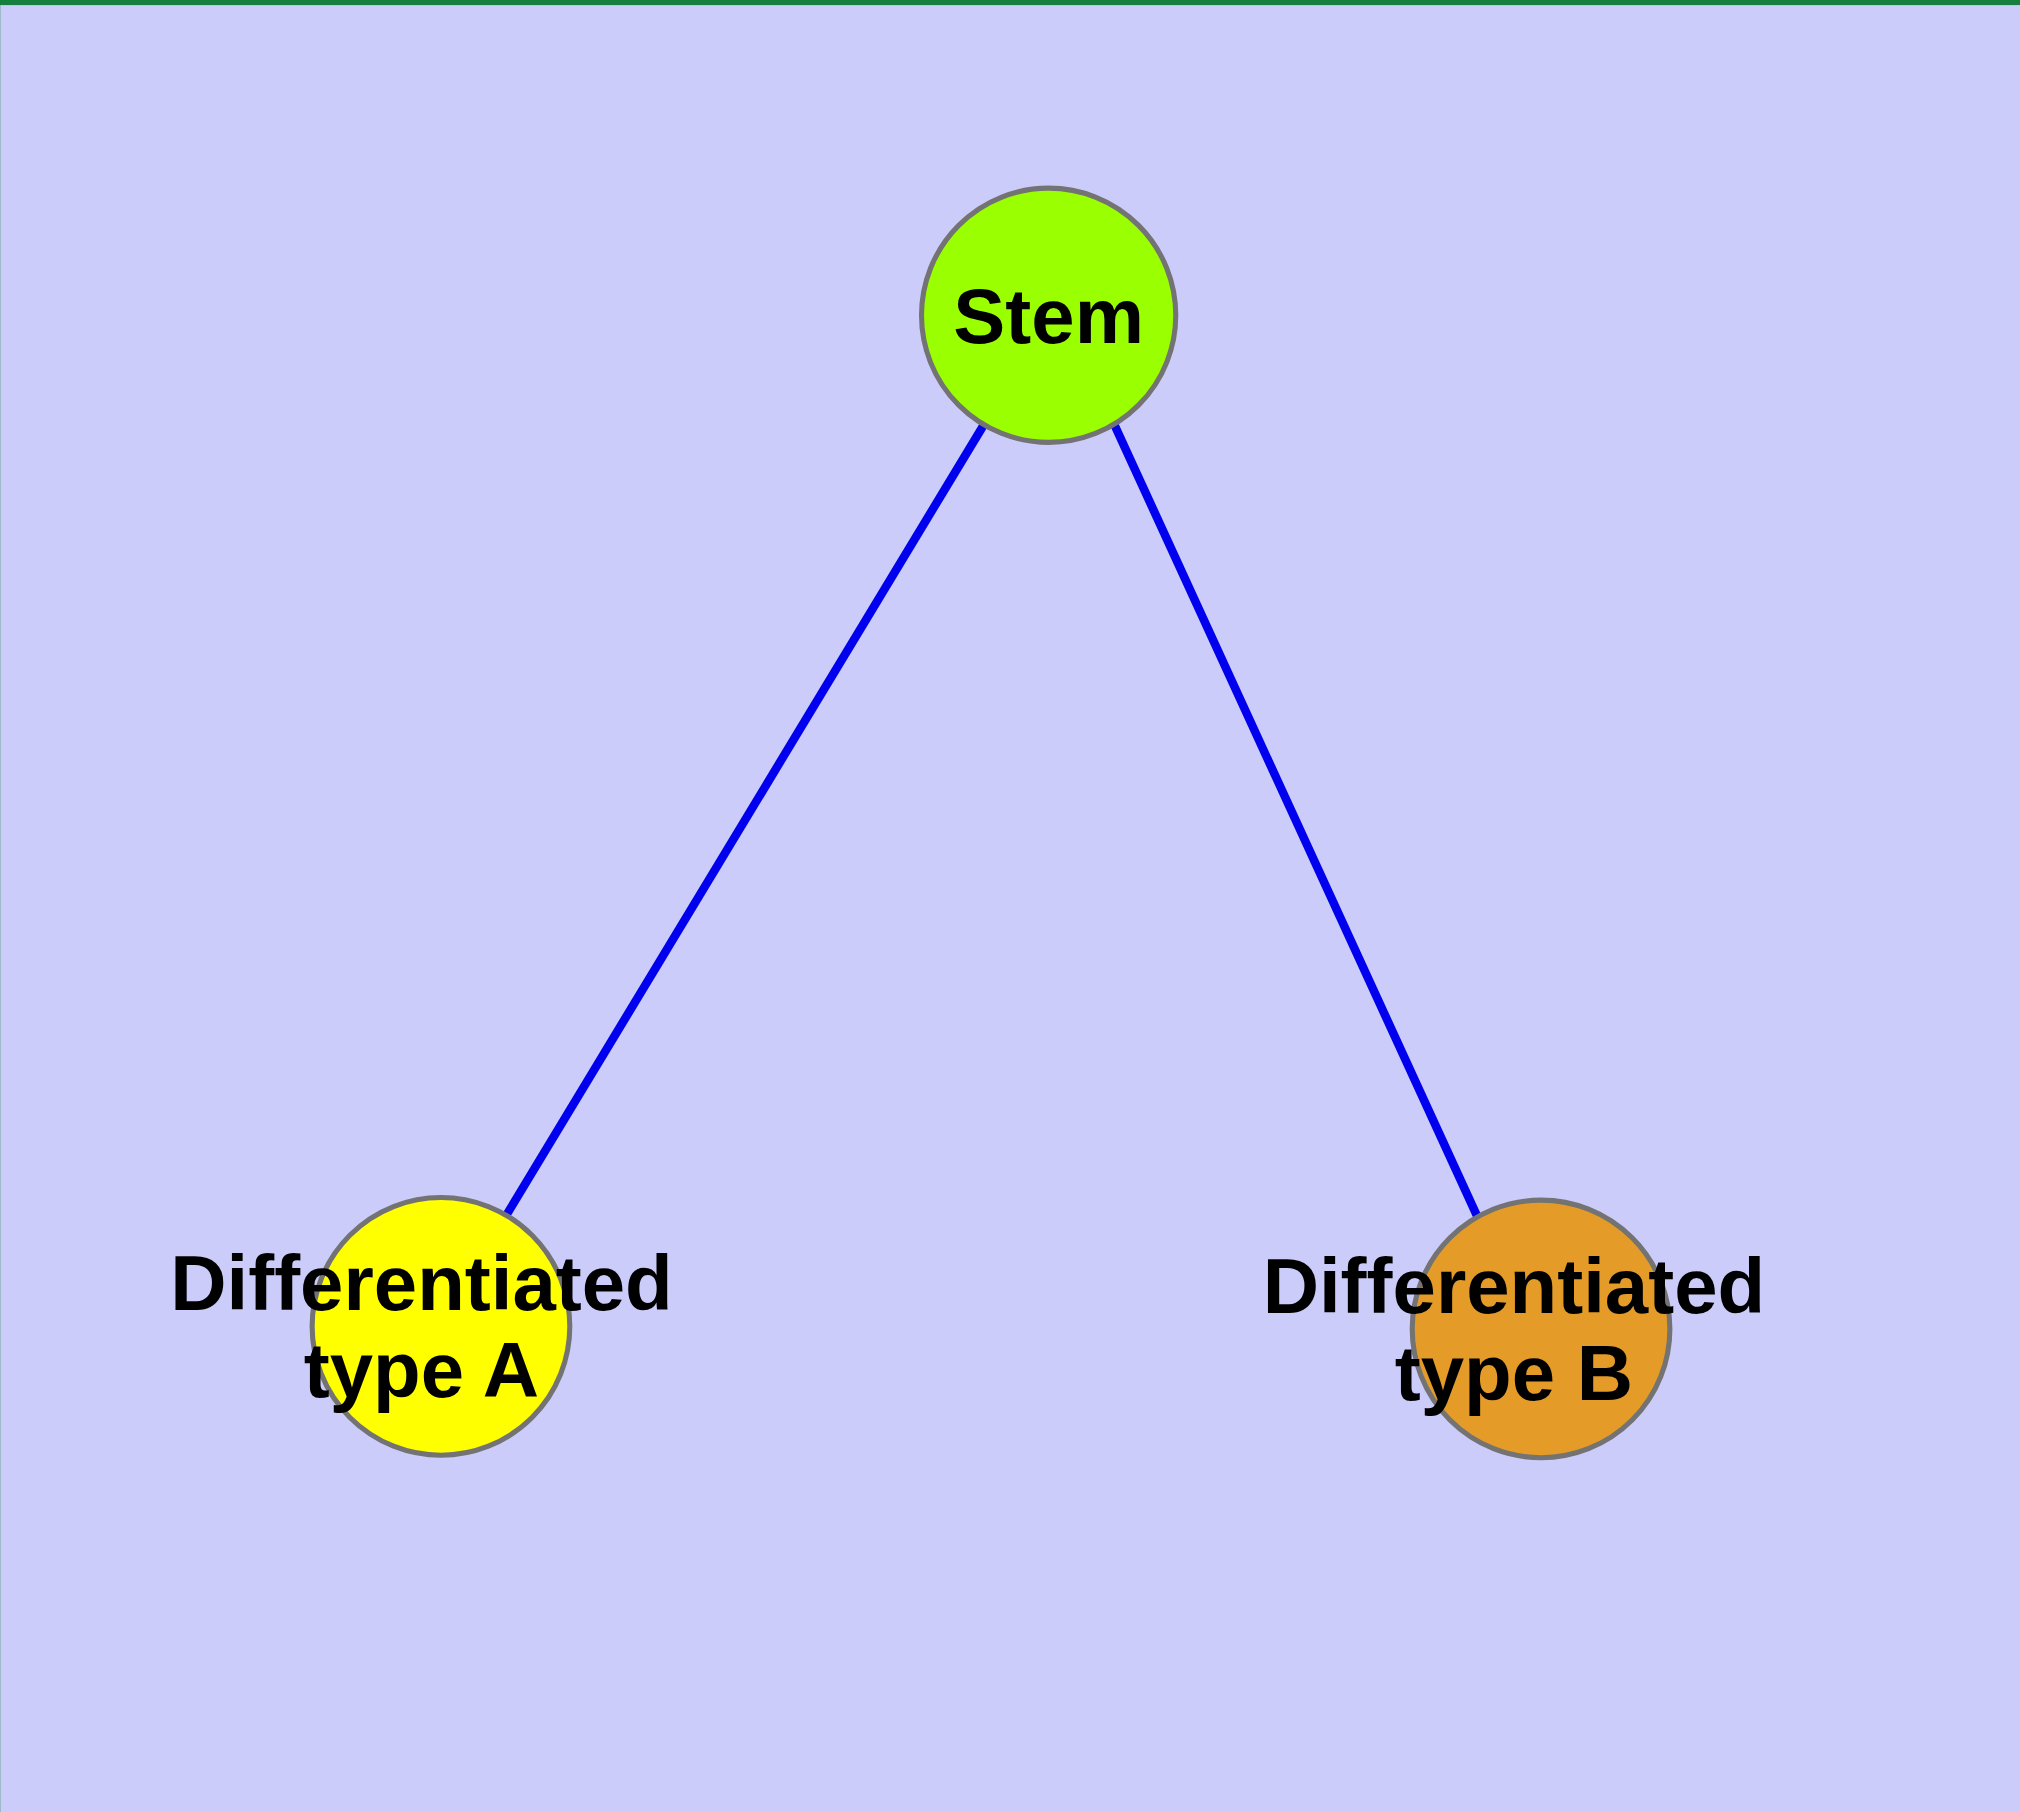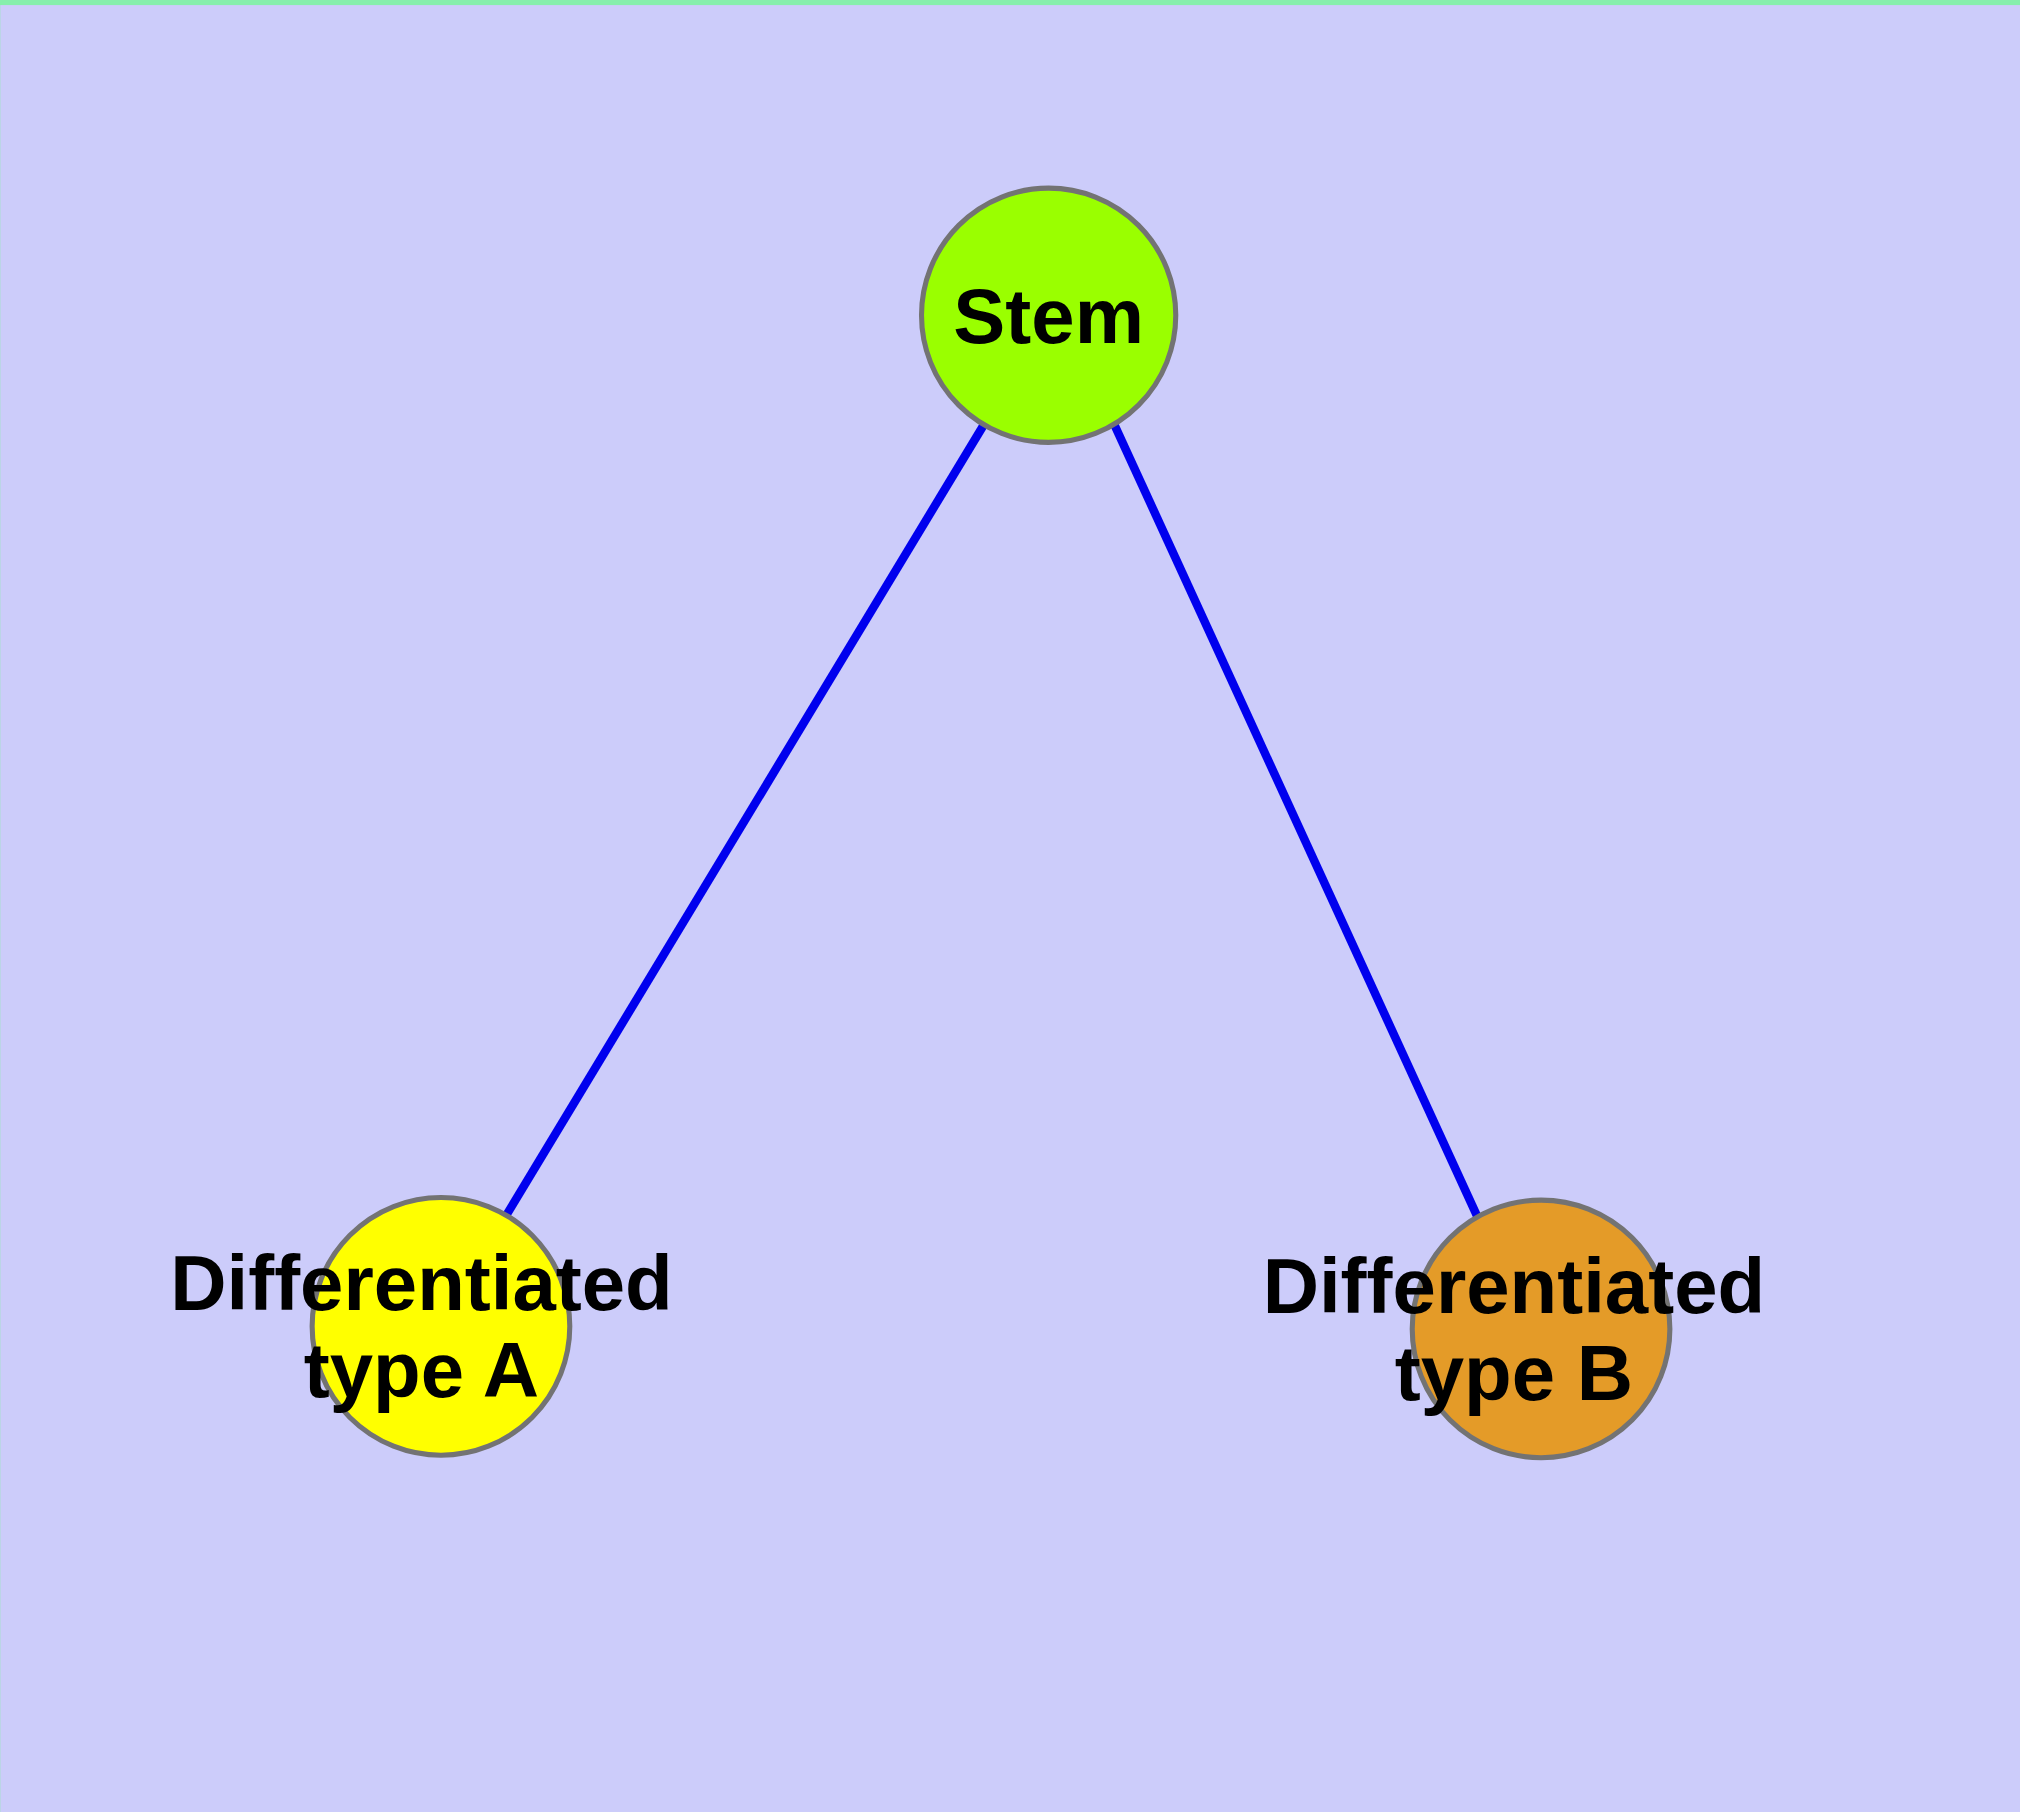--- a/index.html
+++ b/index.html
@@ -30,21 +30,21 @@
     font-family: "Liberation Sans", sans-serif;
     font-weight: bold;
     fill: #000000;
     text-anchor: middle;
     dominant-baseline: auto;
   }
 </style>
 </head>
 <body style="background: rgb(255, 255, 255);">
 
-<div id="canvas" style="background: #86efac;">
+<div id="canvas" style="background: #15803d;">
   <svg id="graph-svg" viewBox="0 0 2384 2138" xmlns="http://www.w3.org/2000/svg">
 
     <rect id="bg-rect" x="0" y="6" width="2384" height="2132" fill="#ccccfa"></rect>
 
     <g id="edges-group">
       <line class="graph-edge" id="edge-0" x1="1160" y1="502" x2="597" y2="1434" stroke="#0000ee" stroke-width="10" stroke-linecap="butt"></line>
       <line class="graph-edge" id="edge-1" x1="1315" y1="502" x2="1744" y2="1438" stroke="#0000ee" stroke-width="10" stroke-linecap="butt"></line>
     </g>
 
     <g id="nodes-group">

